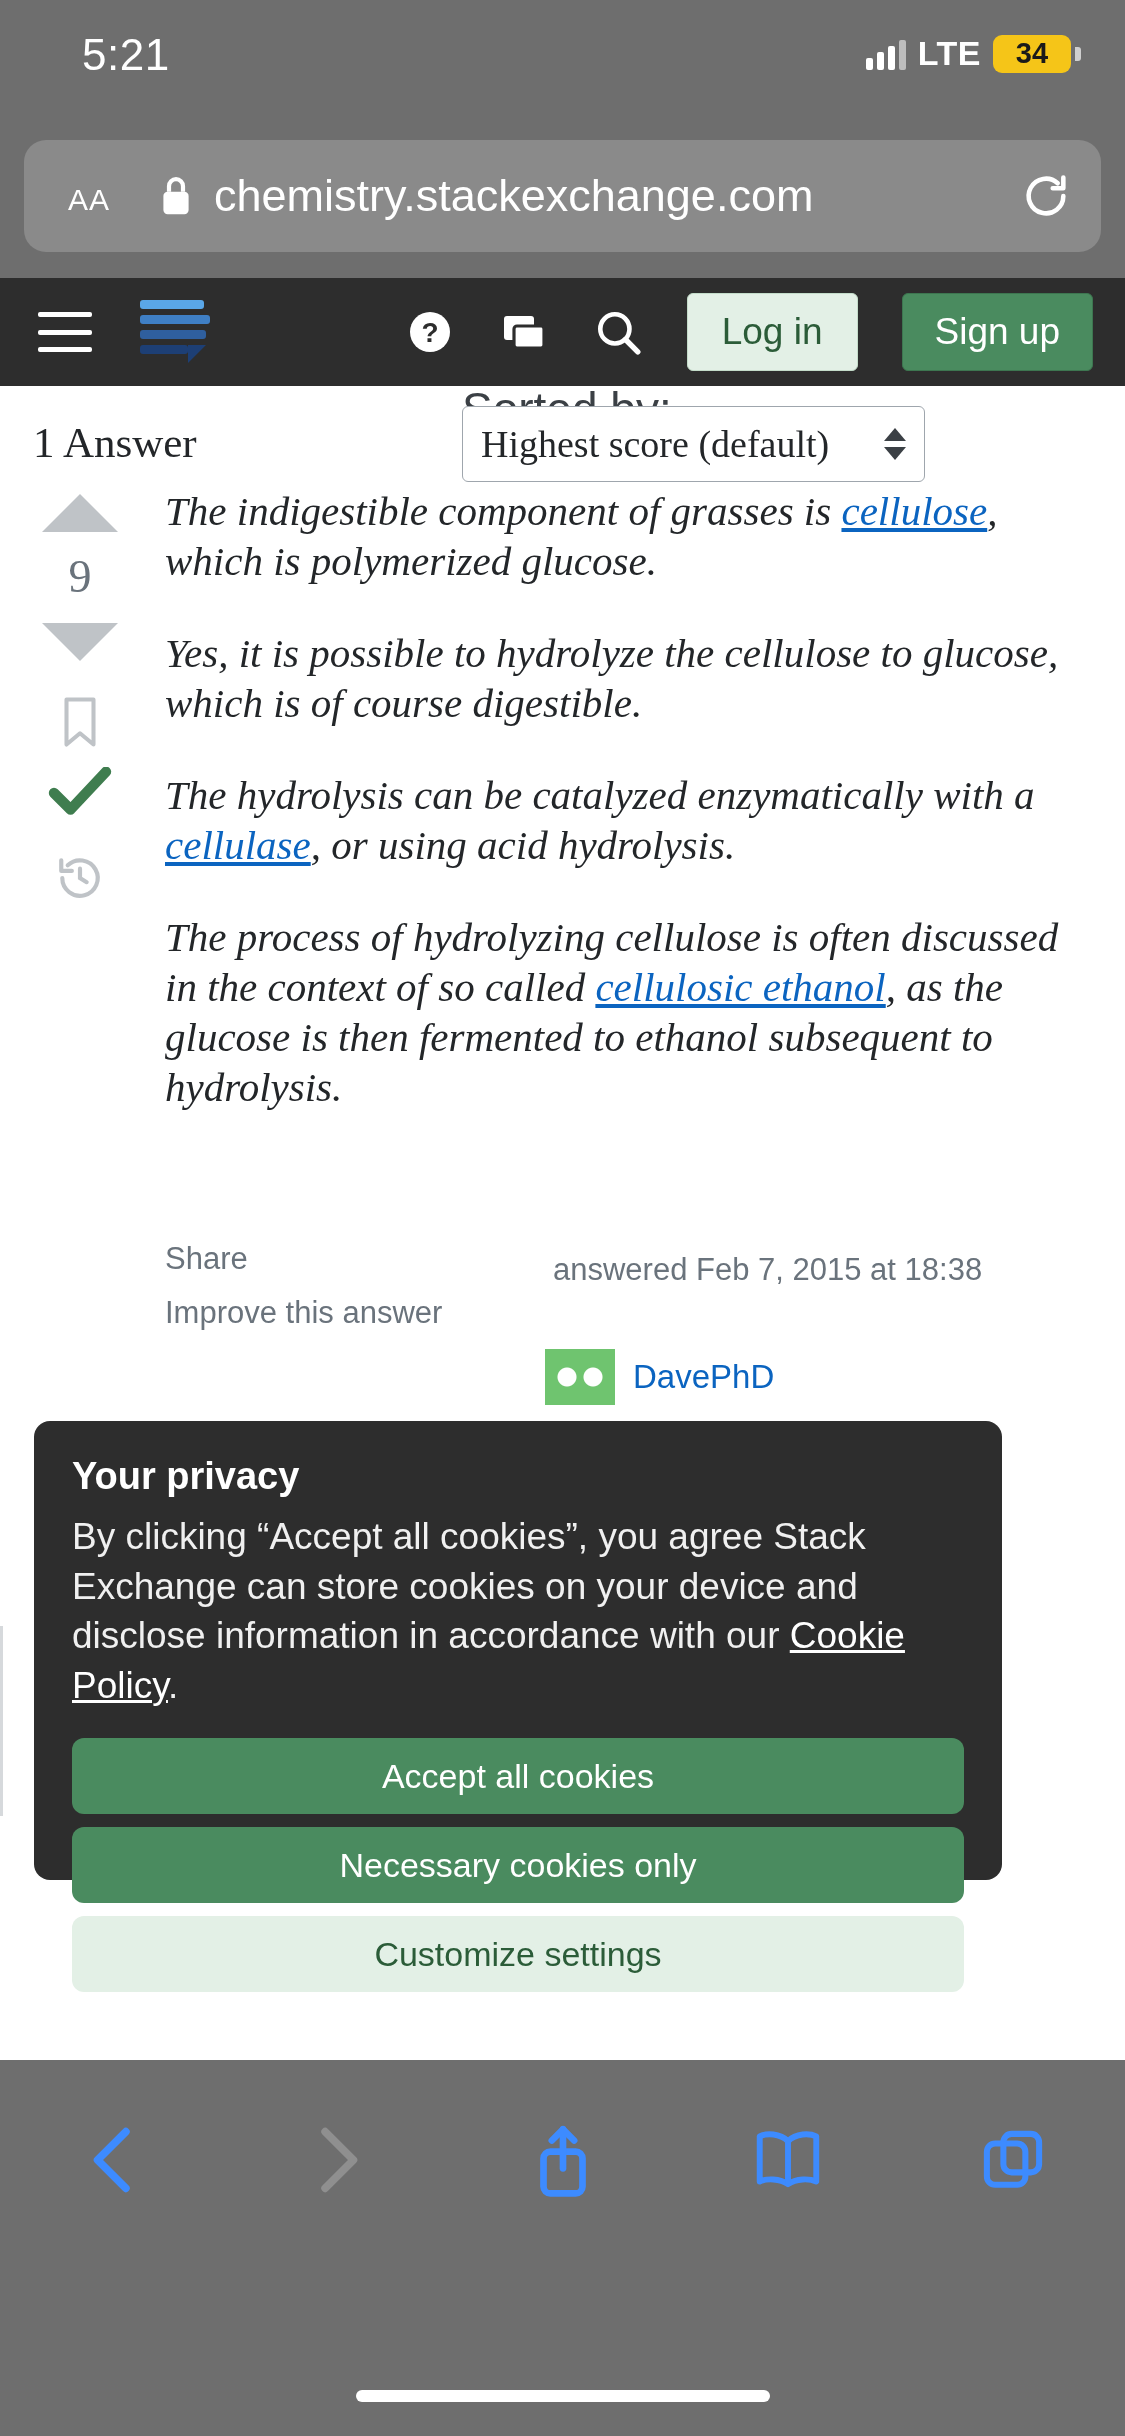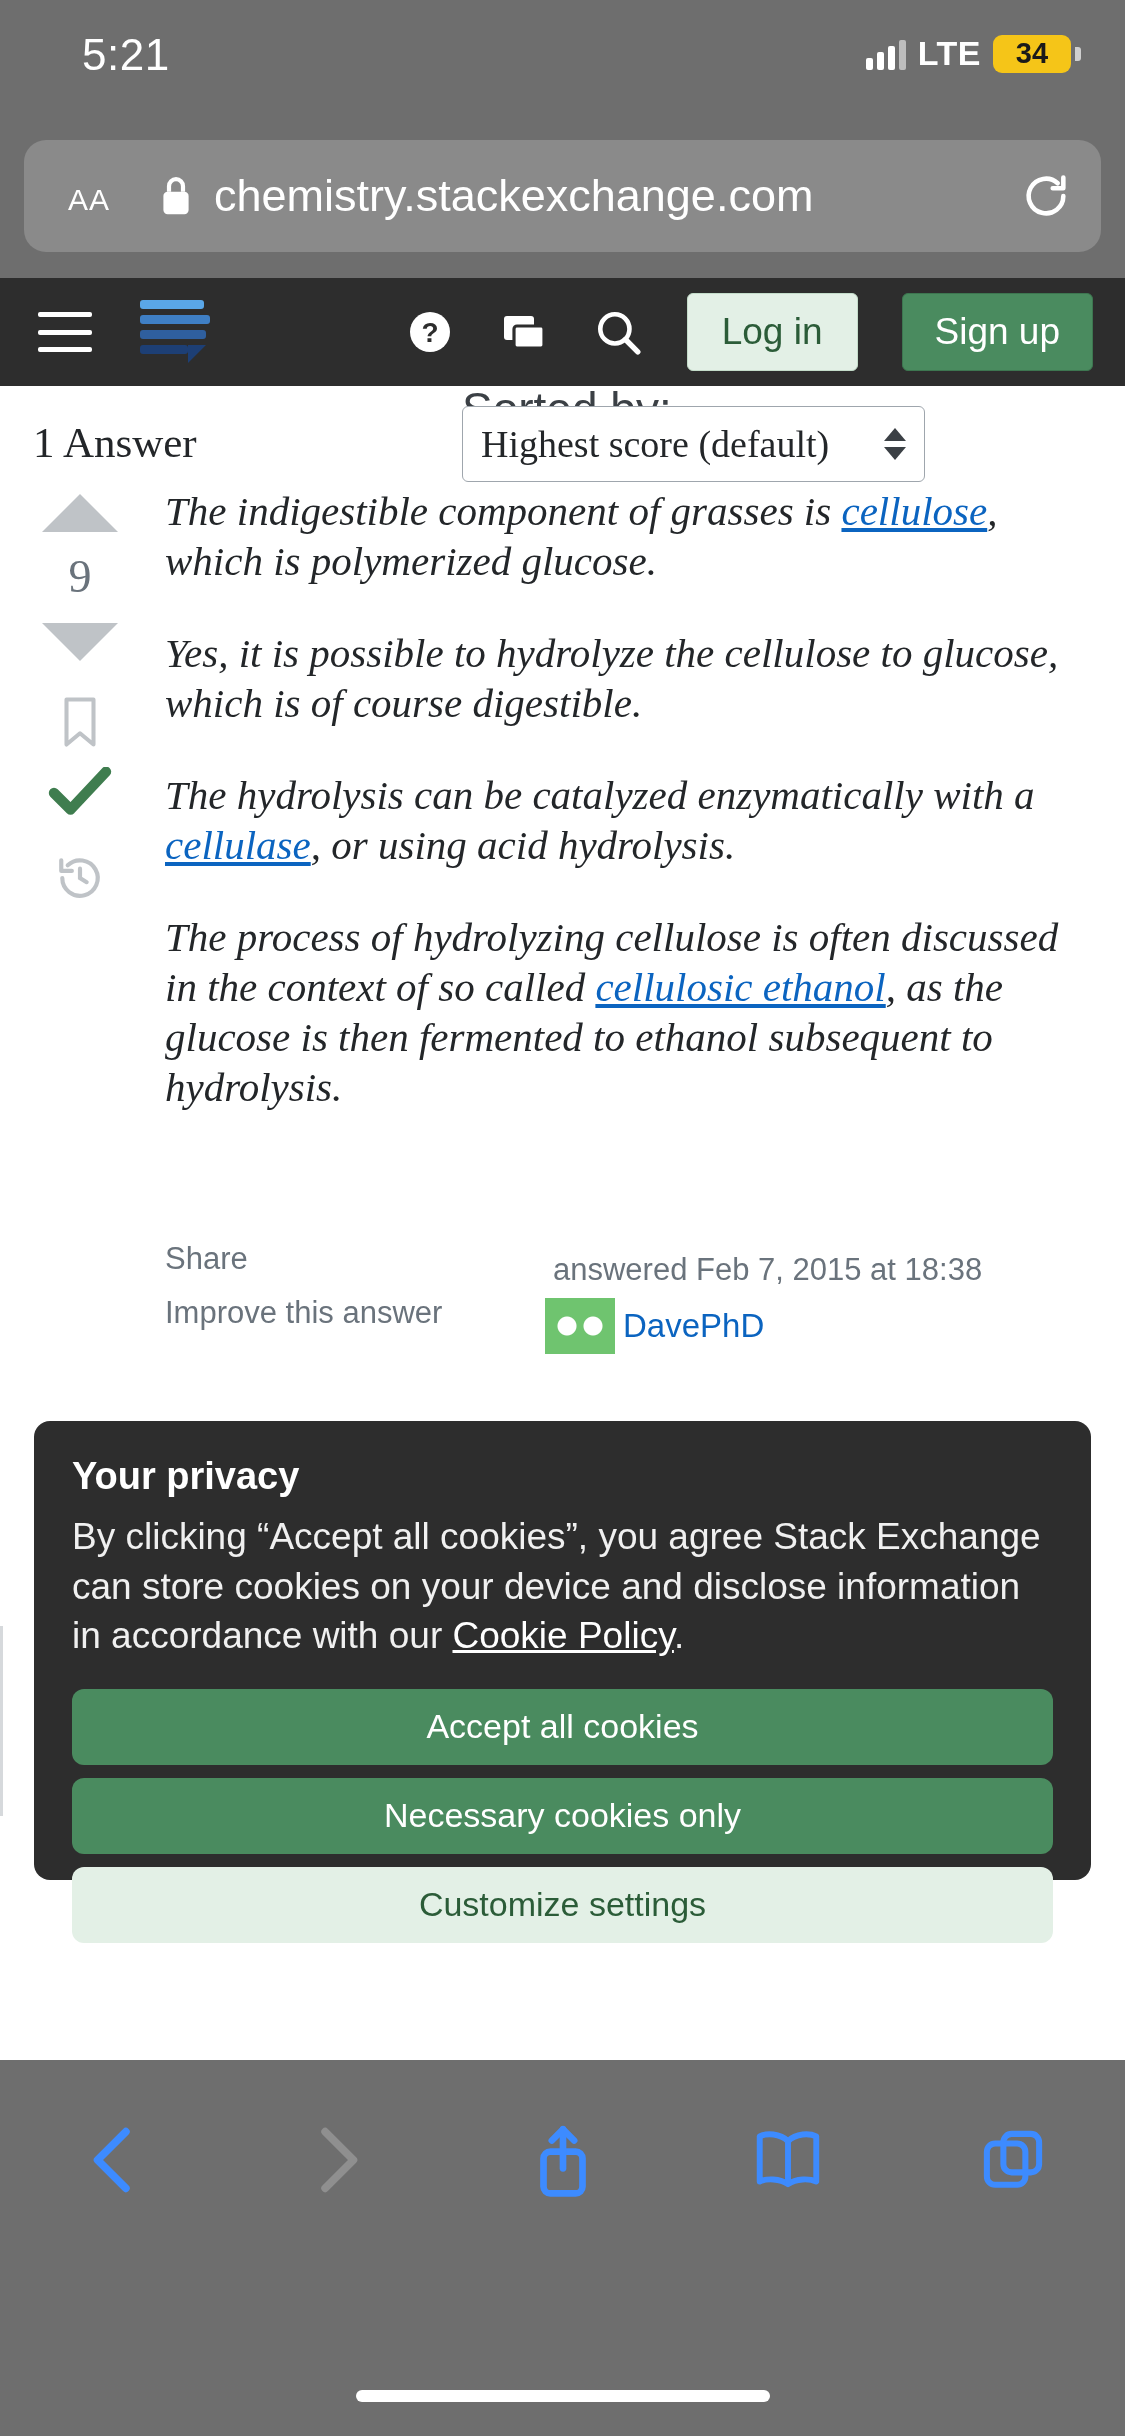--- a/index.html
+++ b/index.html
@@ -331,24 +331,24 @@
     position: absolute;
     left: 553px;
     top: 866px;
     font-size: 31px;
     color: #6a737c;
     font-family: "Liberation Sans", sans-serif;
   }
   .user-card {
     position: absolute;
     left: 545px;
-    top: 912px;
-    display: flex;
-    align-items: center;
-    gap: 8px;
+    top: 963px;
+    display: flex;
+    align-items: center;
+    gap: 18px;
   }
   .avatar {
     width: 70px;
     height: 56px;
     background: #6fc46f;
     position: relative;
     overflow: hidden;
   }
   .avatar:before {
     content: "";
@@ -359,21 +359,21 @@
       radial-gradient(circle at 14px 18px, #ffffff 9px, transparent 10px),
       radial-gradient(circle at 40px 18px, #ffffff 9px, transparent 10px);
   }
   .username { font-size: 33px; color: #0b64c0; }
 
   
   .cookie-banner {
     position: absolute;
     left: 34px;
     top: 1421px;
-    width: 1057px;
+    width: 968px;
     height: 459px;
     background: #2d2d2d;
     border-radius: 16px;
     box-sizing: border-box;
     padding: 34px 38px;
     color: #ffffff;
   }
   .cookie-title {
     font-size: 38px;
     font-weight: 700;

